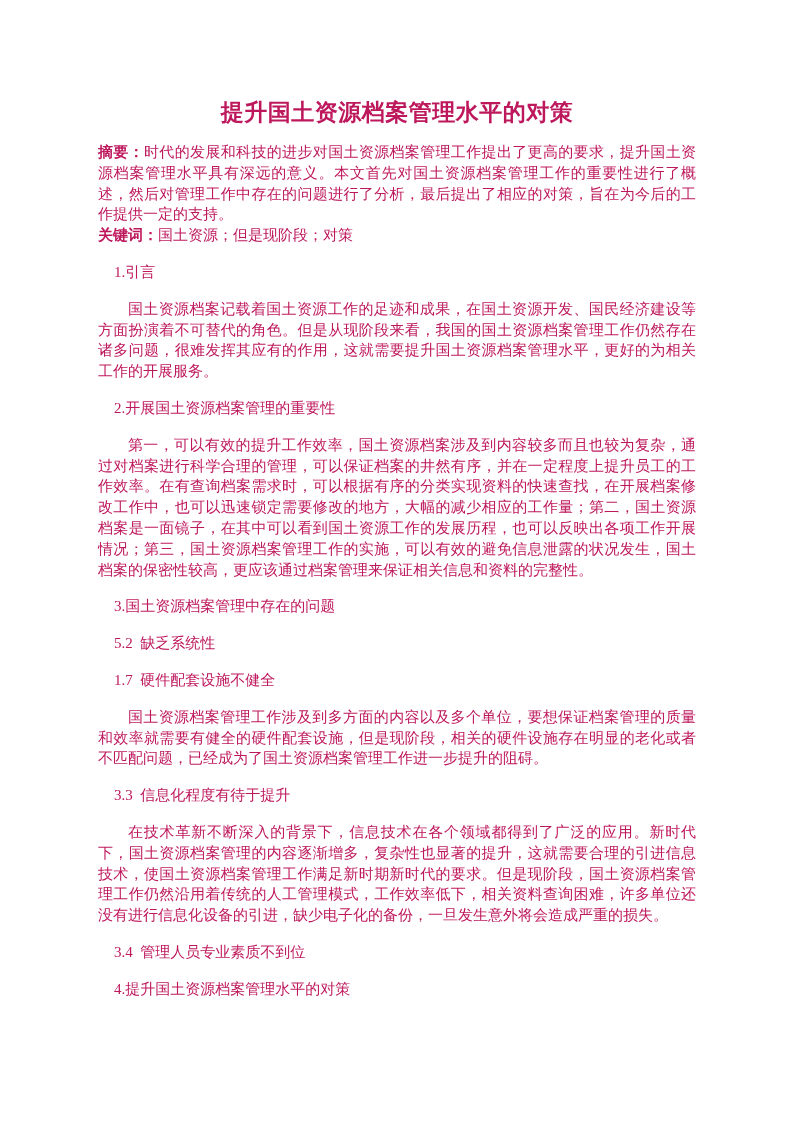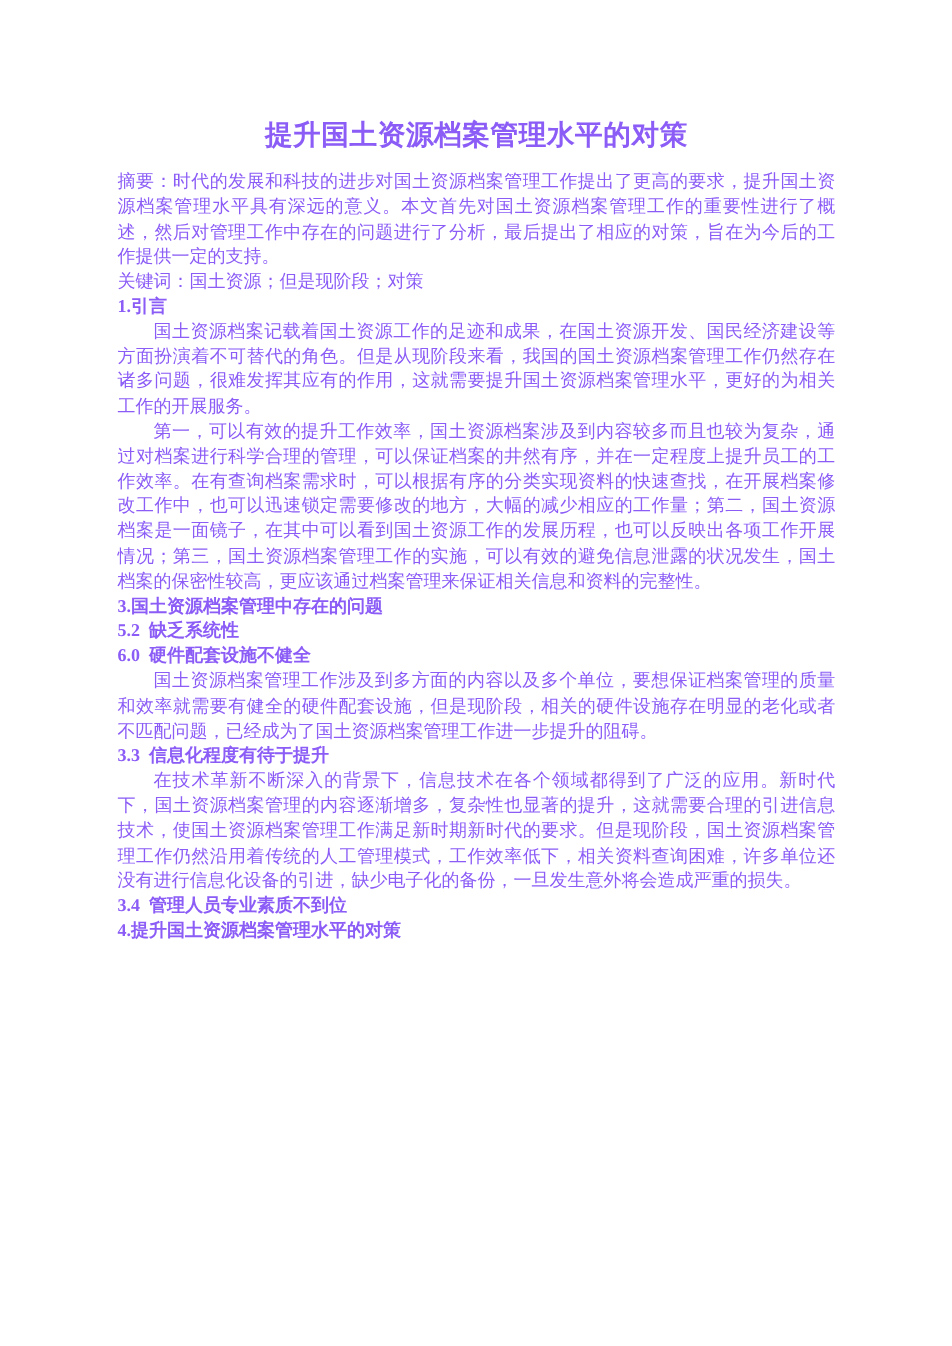--- a/index.html
+++ b/index.html
@@ -7,73 +7,74 @@
     padding: 0;
     background: #ffffff;
   }
   .page {
     position: relative;
     width: 793px;
     height: 1122px;
     box-sizing: border-box;
     padding: 96px 97px 40px 98px;
     background: #ffffff;
-    color: #8b5cf6;
+    color: #be185d;
     font-family: "Liberation Serif", "DejaVu Serif", serif;
     font-size: 15px;
     line-height: 20.8px;
     text-align: justify;
     overflow: hidden;
   }
   .doc-title {
     font-size: 23px;
     font-weight: 700;
     line-height: 34px;
     text-align: center;
     margin: 0 0 12px 0;
     letter-spacing: 0.5px;
   }
   .heading {
     font-size: 15px;
-    font-weight: 700;
-    margin: 0;
+    font-weight: 400;
+    margin: 16px;
     white-space: pre-wrap;
     text-align: left;
   }
   .para {
     margin: 0;
   }
   .para.indent {
     text-indent: 2em;
   }
   .bold {
-    font-weight: 400;
+    font-weight: 700;
   }
 </style>
 </head>
 <body>
 
 <div class="page">
 
   <h1 class="doc-title">提升国土资源档案管理水平的对策</h1>
 
   <p class="para"><span class="bold">摘要：</span><span>时代的发展和科技的进步对国土资源档案管理工作提出了更高的要求，提升国土资源档案管理水平具有深远的意义。本文首先对国土资源档案管理工作的重要性进行了概述，然后对管理工作中存在的问题进行了分析，最后提出了相应的对策，旨在为今后的工作提供一定的支持。</span></p>
 
   <p class="para"><span class="bold">关键词：</span><span>国土资源；但是现阶段；对策</span></p>
 
   <h2 class="heading">1.引言</h2>
   <p class="para indent">国土资源档案记载着国土资源工作的足迹和成果，在国土资源开发、国民经济建设等方面扮演着不可替代的角色。但是从现阶段来看，我国的国土资源档案管理工作仍然存在诸多问题，很难发挥其应有的作用，这就需要提升国土资源档案管理水平，更好的为相关工作的开展服务。</p>
 
+  <h2 class="heading">2.开展国土资源档案管理的重要性</h2>
   <p class="para indent">第一，可以有效的提升工作效率，国土资源档案涉及到内容较多而且也较为复杂，通过对档案进行科学合理的管理，可以保证档案的井然有序，并在一定程度上提升员工的工作效率。在有查询档案需求时，可以根据有序的分类实现资料的快速查找，在开展档案修改工作中，也可以迅速锁定需要修改的地方，大幅的减少相应的工作量；第二，国土资源档案是一面镜子，在其中可以看到国土资源工作的发展历程，也可以反映出各项工作开展情况；第三，国土资源档案管理工作的实施，可以有效的避免信息泄露的状况发生，国土档案的保密性较高，更应该通过档案管理来保证相关信息和资料的完整性。</p>
 
   <h2 class="heading">3.国土资源档案管理中存在的问题</h2>
 
   <h2 class="heading">5.2  缺乏系统性</h2>
 
-  <h2 class="heading">6.0  硬件配套设施不健全</h2>
+  <h2 class="heading">1.7  硬件配套设施不健全</h2>
   <p class="para indent">国土资源档案管理工作涉及到多方面的内容以及多个单位，要想保证档案管理的质量和效率就需要有健全的硬件配套设施，但是现阶段，相关的硬件设施存在明显的老化或者不匹配问题，已经成为了国土资源档案管理工作进一步提升的阻碍。</p>
 
   <h2 class="heading">3.3  信息化程度有待于提升</h2>
   <p class="para indent">在技术革新不断深入的背景下，信息技术在各个领域都得到了广泛的应用。新时代下，国土资源档案管理的内容逐渐增多，复杂性也显著的提升，这就需要合理的引进信息技术，使国土资源档案管理工作满足新时期新时代的要求。但是现阶段，国土资源档案管理工作仍然沿用着传统的人工管理模式，工作效率低下，相关资料查询困难，许多单位还没有进行信息化设备的引进，缺少电子化的备份，一旦发生意外将会造成严重的损失。</p>
 
   <h2 class="heading">3.4  管理人员专业素质不到位</h2>
 
   <h2 class="heading">4.提升国土资源档案管理水平的对策</h2>
 
 

